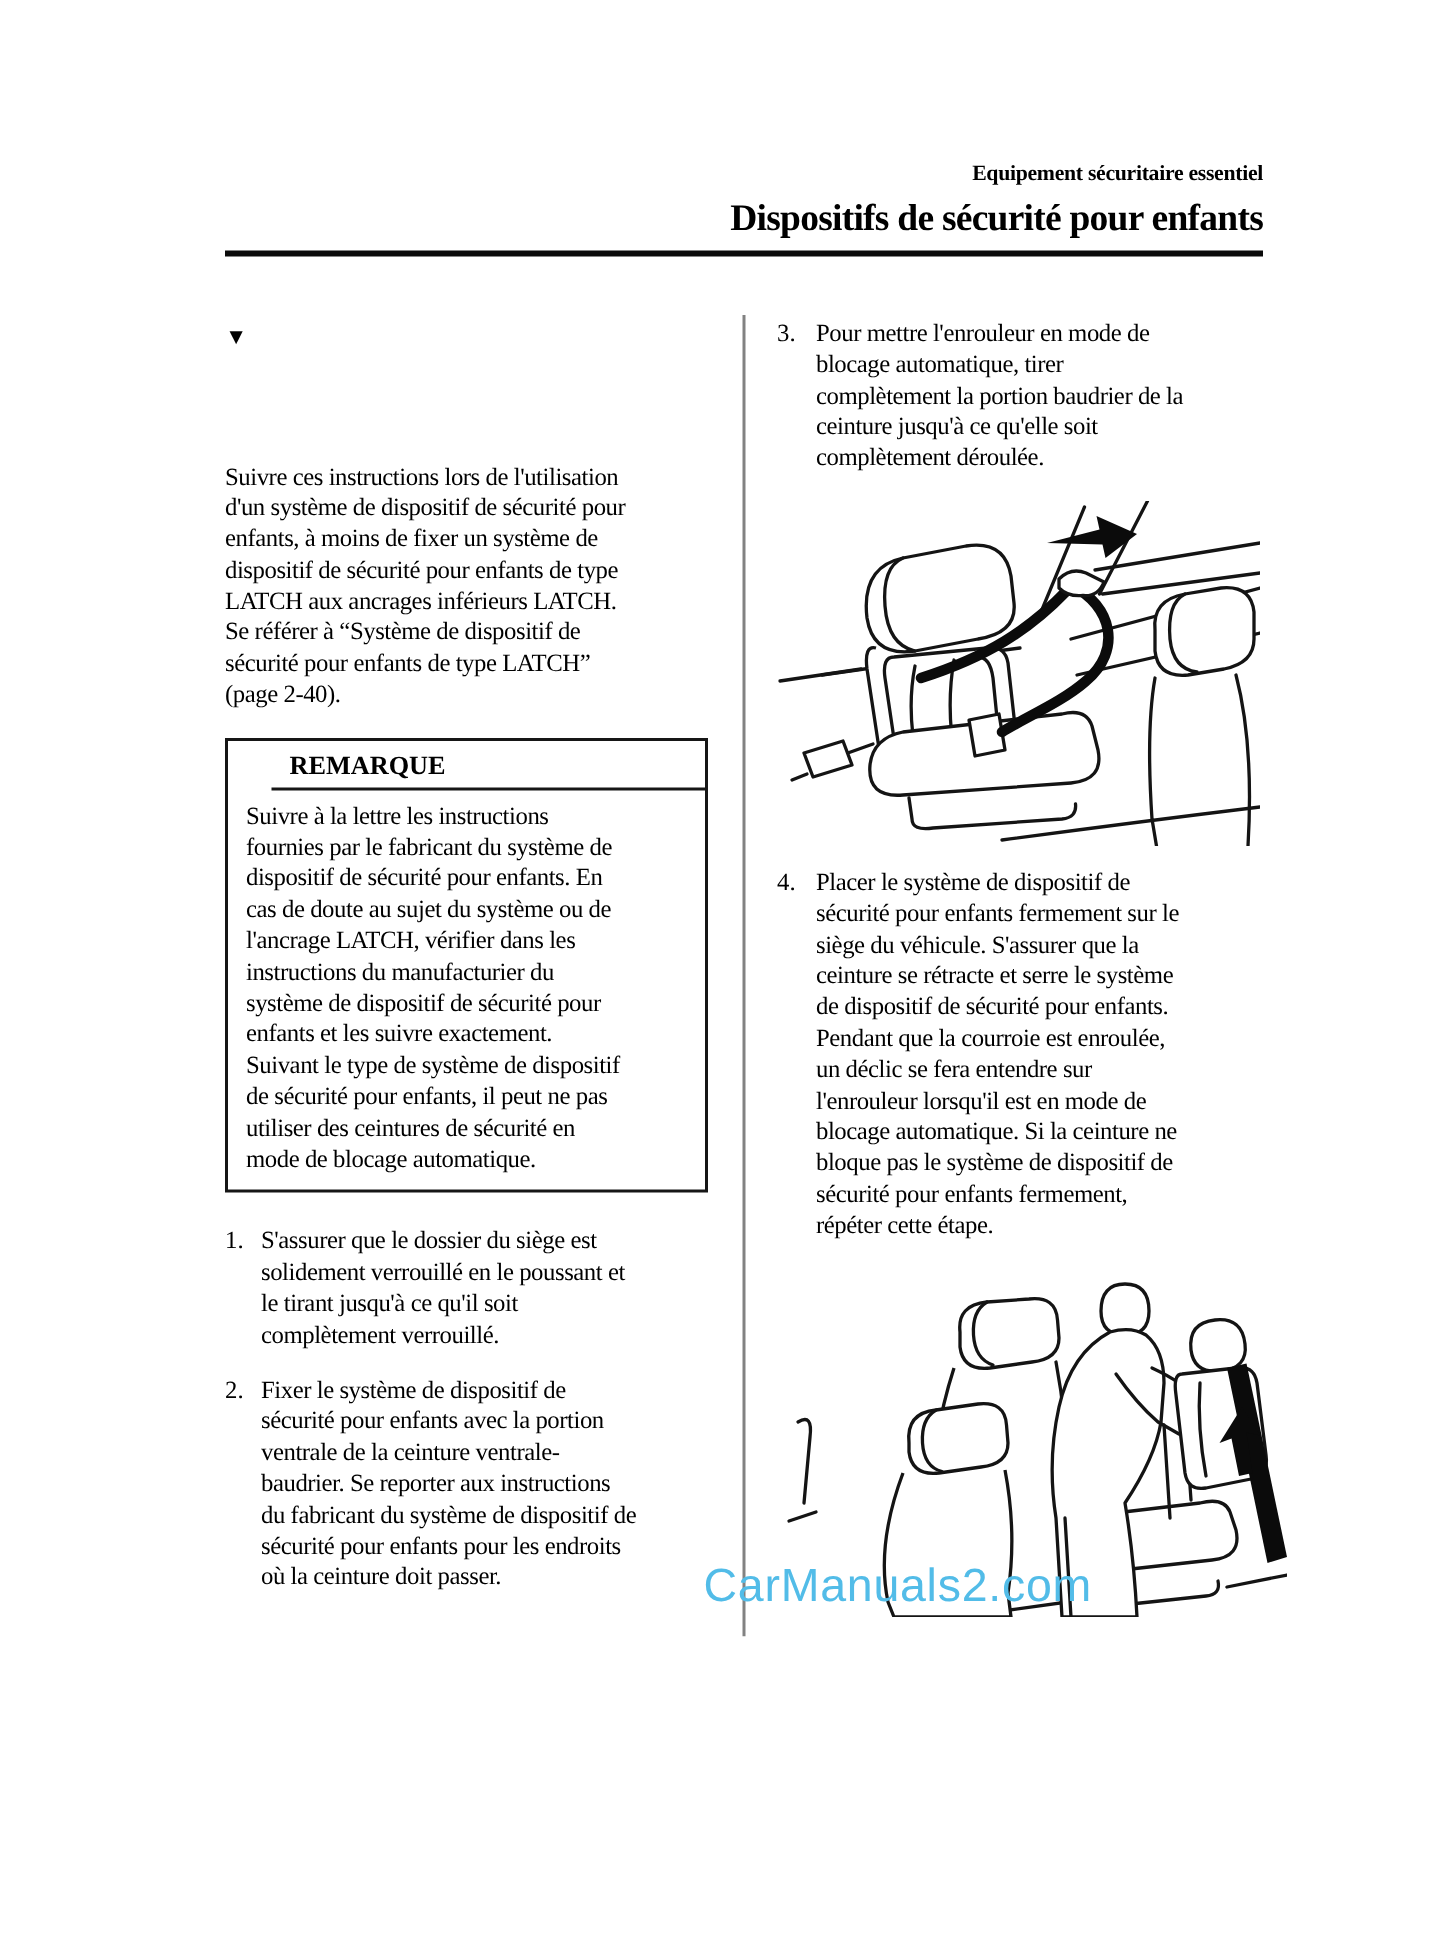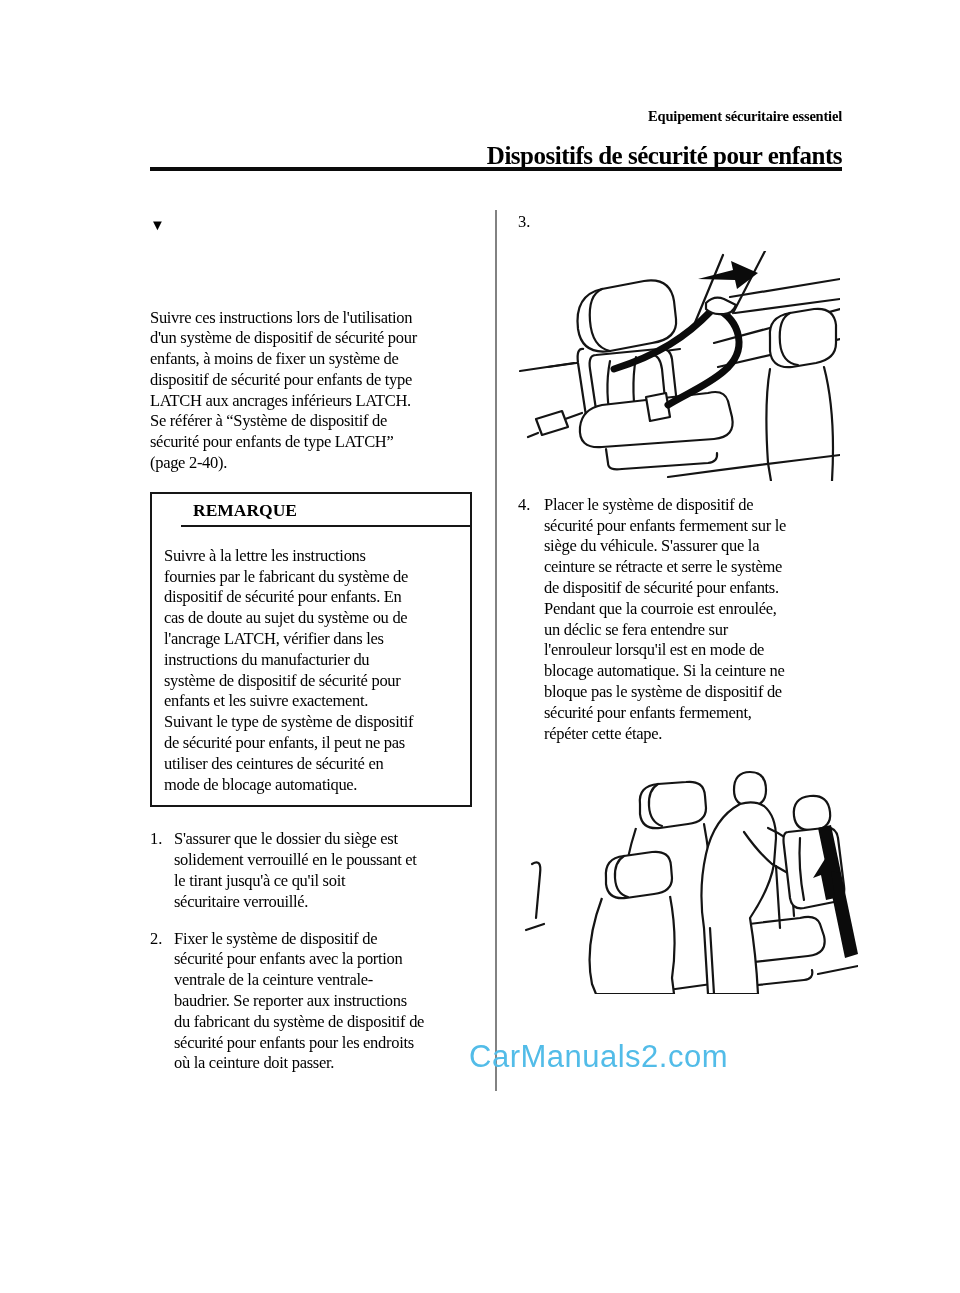--- a/index.html
+++ b/index.html
@@ -2,38 +2,38 @@
 <html><head>
 <meta charset="utf-8">
 <style>
   html,body{margin:0;padding:0;background:#fff;}
   .page{position:relative;width:960px;height:1091px;background:#ffffff;overflow:hidden;
         font-family:"Liberation Serif",serif;color:#000;}
 
   
   .header{position:absolute;top:107px;right:118px;text-align:right;}
   .kicker{font-weight:bold;font-size:14.5px;letter-spacing:-0.2px;line-height:18px;}
-  .title{font-weight:bold;font-size:25px;letter-spacing:-0.5px;line-height:30px;margin-top:16px;}
+  .title{font-weight:bold;font-size:25px;letter-spacing:-0.5px;line-height:30px;margin-top:6px;}
   .rule{position:absolute;left:150px;top:167px;width:692px;height:4px;background:#0a0a0a;}
 
   
   .col-left{position:absolute;left:150px;top:210px;width:334px;}
   .col-right{position:absolute;left:518px;top:212px;width:332px;}
   .divider{position:absolute;left:495px;top:210px;width:2px;height:938px;background:#828282;}
 
   .section-heading{position:relative;padding-left:23px;font-weight:bold;font-size:19px;
                    line-height:24.5px;letter-spacing:-0.4px;white-space:pre;}
   .marker{position:absolute;left:0;top:3px;font-size:15px;}
 
   .para{font-size:16.5px;line-height:20.8px;letter-spacing:-0.3px;white-space:pre;}
   .intro{margin-top:24px;}
 
   .note-box{margin-top:18px;width:322px;box-sizing:border-box;border:2px solid #161616;}
   .note-label{font-weight:bold;font-size:17.5px;padding:6px 12px 4px 12px;border-bottom:2px solid #161616;margin-left:29px;}
-  .note-body{padding:19px 12px 10px 12px;}
+  .note-body{padding:7px 12px 10px 12px;}
 
   .steps{margin-top:22px;}
   .step{display:flex;margin-bottom:16px;}
   .step-num{font-size:16.5px;line-height:20.8px;flex:none;width:24px;}
   .col-right .step-num{width:26px;}
 
   .figure{margin:18px 0 14px 0;}
   .figure svg{display:block;}
   .fig1{margin-top:18px;}
   .fig2{margin-top:24px;}
@@ -92,38 +92,43 @@
 utiliser des ceintures de sécurité en
 mode de blocage automatique.</div>
     </div>
 
     <div class="steps">
       <div class="step">
         <div class="step-num">1.</div>
         <div class="step-text para">S'assurer que le dossier du siège est
 solidement verrouillé en le poussant et
 le tirant jusqu'à ce qu'il soit
-sécuritaire verrouillé.</div>
+complètement verrouillé.</div>
       </div>
       <div class="step">
         <div class="step-num">2.</div>
         <div class="step-text para">Fixer le système de dispositif de
 sécurité pour enfants avec la portion
 ventrale de la ceinture ventrale-
 baudrier. Se reporter aux instructions
 du fabricant du système de dispositif de
 sécurité pour enfants pour les endroits
 où la ceinture doit passer.</div>
       </div>
     </div>
   </div>
 
   <div class="col-right">
     <div class="step">
       <div class="step-num">3.</div>
+      <div class="step-text para">Pour mettre l'enrouleur en mode de
+blocage automatique, tirer
+complètement la portion baudrier de la
+ceinture jusqu'à ce qu'elle soit
+complètement déroulée.</div>
     </div>
 
     <div class="figure fig1">
       <svg width="322" height="230" viewBox="0 0 322 230">
 
         <path class="ln" d="M205 4 L176 74"></path>
         <path class="ln" d="M247 0 L215 62"></path>
         <path class="ln" d="M2 120 L56 112"></path>
         <path class="ln" d="M196 92 L322 58"></path>
         <path class="ln" d="M200 116 L322 88"></path>

